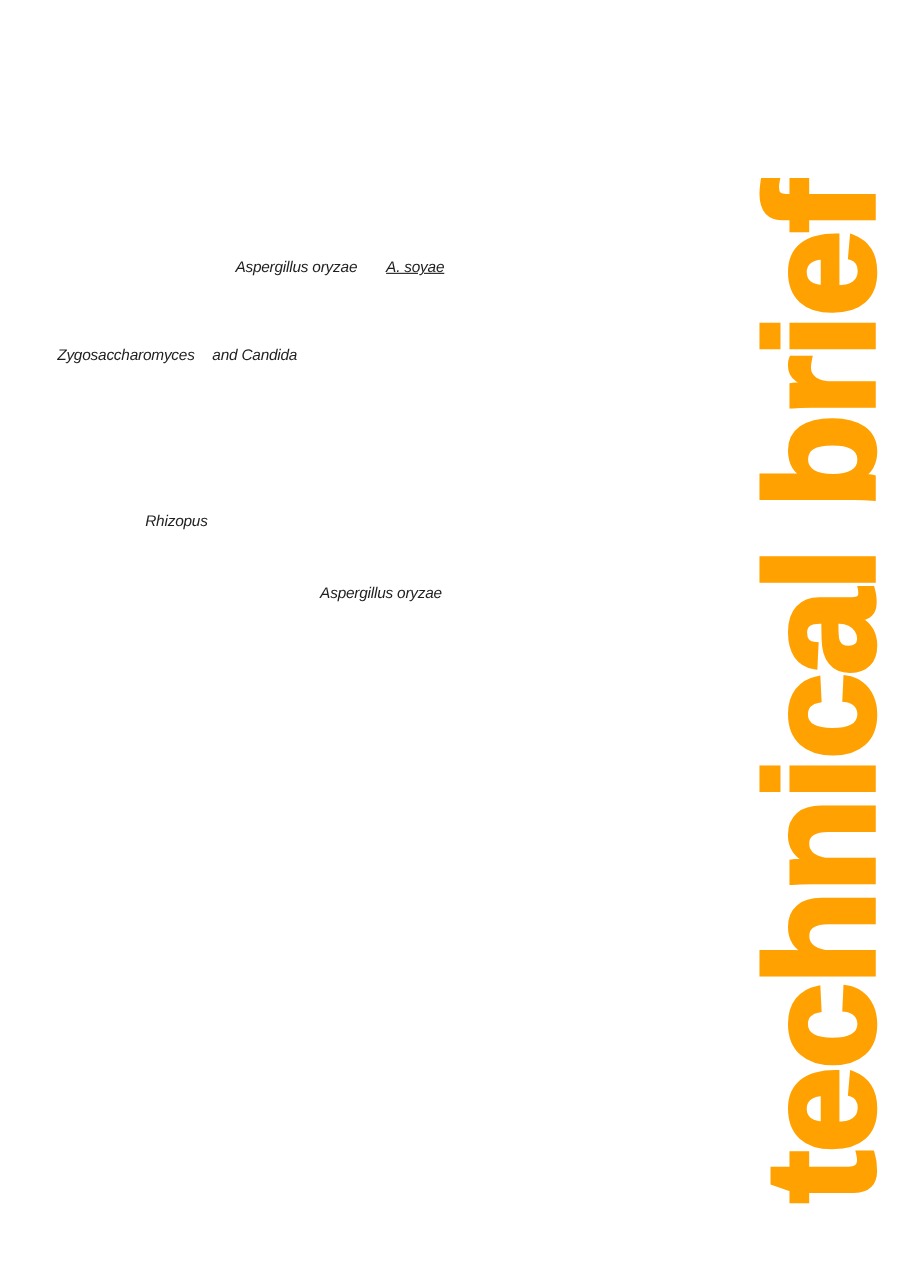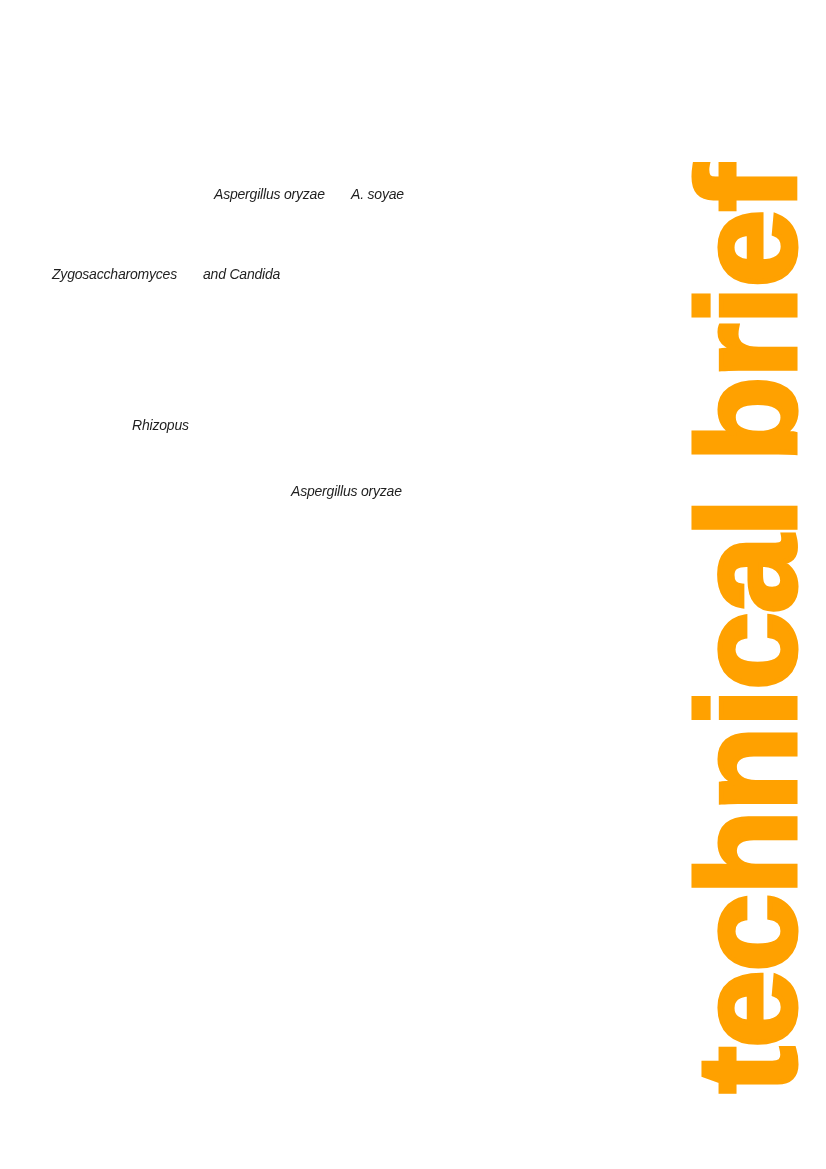--- a/index.html
+++ b/index.html
@@ -23,20 +23,21 @@
   }
   .frag {
     position: absolute;
     font-family: "Liberation Sans", sans-serif;
     font-style: italic;
     font-size: 14px;
     letter-spacing: -0.2px;
     color: var(--text);
     white-space: nowrap;
     line-height: 1;
+    margin-top: 48px;
   }
   .banner {
     position: absolute;
     left: 677px;
     top: 1093px;
     width: 940px;
     height: 140px;
     transform-origin: 0 0;
     transform: rotate(-90deg);
     font-family: "Liberation Sans", sans-serif;
@@ -49,25 +50,25 @@
     white-space: nowrap;
   }
 </style>
 </head>
 <body>
 
 <div class="page">
 
   <span class="frag" style="left:214px; top:187px;">Aspergillus oryzae</span>
 
-  <span class="frag" style="left:351px; top:187px;">A. soyae</span>
+  <span class="frag" style="left:351px; top:187px;text-decoration:underline;">A. soyae</span>
 
   <span class="frag" style="left:52px; top:267px;">Zygosaccharomyces</span>
 
-  <span class="frag" style="left:203px; top:267px;">and Candida</span>
+  <span class="frag" style="left:193px; top:267px;">and Candida</span>
 
   <span class="frag" style="left:132px; top:418px;text-align:center;">Rhizopus</span>
 
   <span class="frag" style="left:291px; top:484px;">Aspergillus oryzae</span>
 
   <div class="banner">technical brief</div>
 
 </div>
 
 </body></html>

